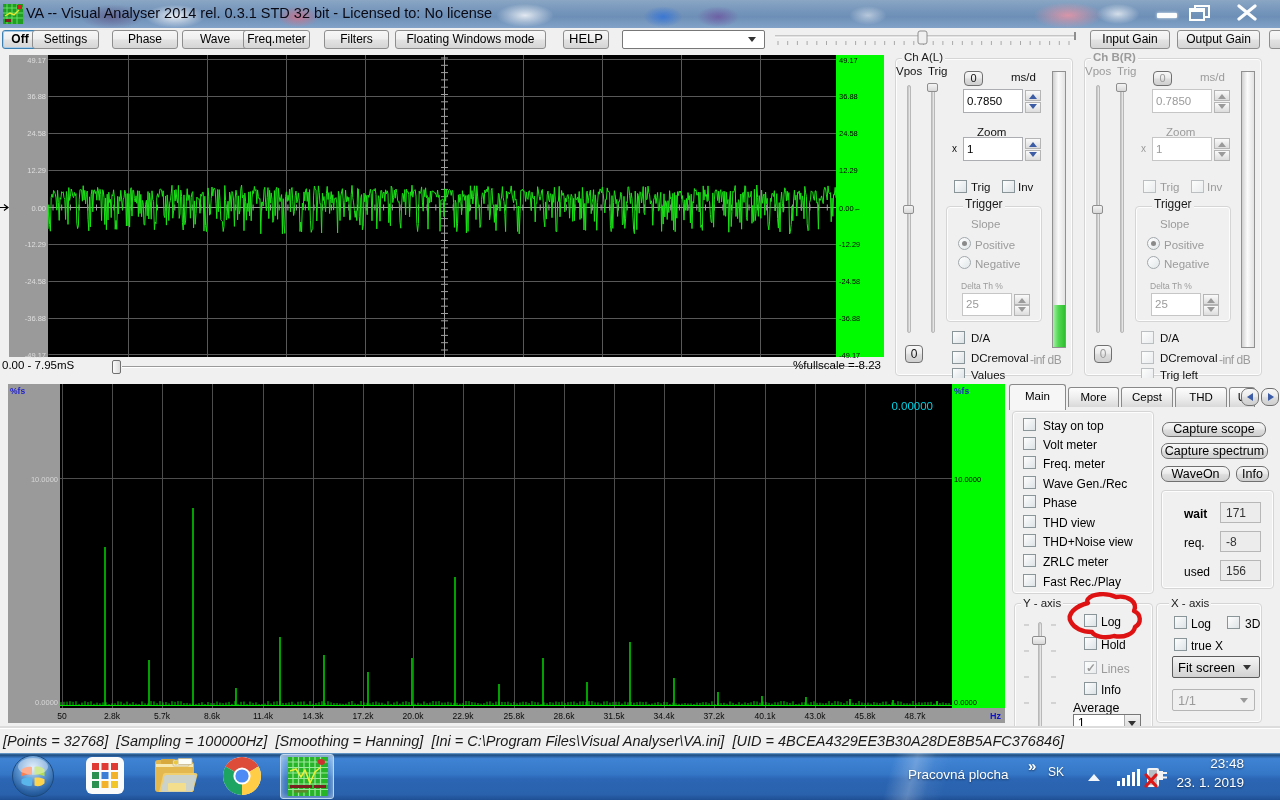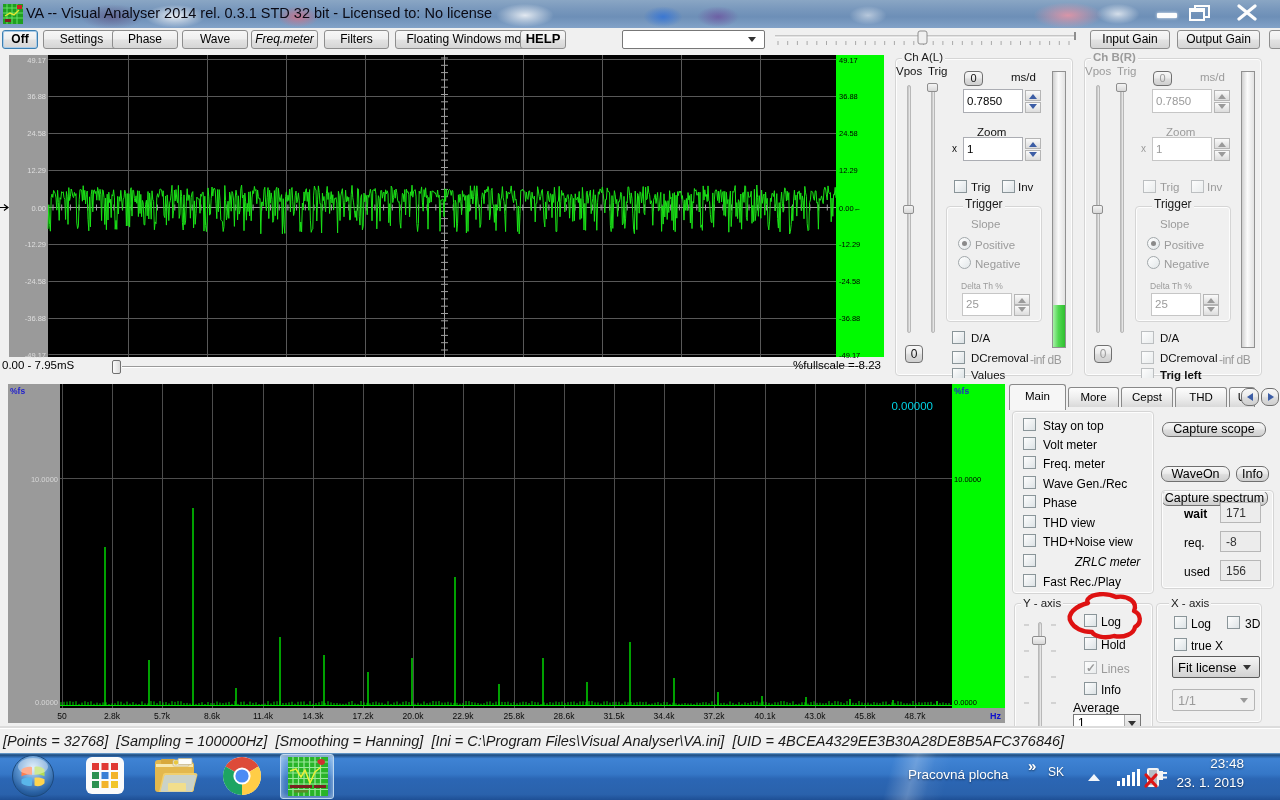--- a/index.html
+++ b/index.html
@@ -58,27 +58,27 @@
       <rect x="2" y="5" width="14" height="11"></rect>
     </g>
 <path d="M2,6.5 h14" stroke="#fdfdfd" stroke-width="3"></path>
 </svg>
 <svg class="a" style="left:1236px;top:4px" width="22" height="17" viewBox="0 0 22 17">
 <path d="M3,2 L19,15 M19,2 L3,15" stroke="#fdfdfd" stroke-width="3.2" stroke-linecap="round"></path>
 </svg>
 
 <div class="a" style="left:0;top:28px;width:1280px;height:26px;background:#f0f0f0;"></div>
 <div class="a tbtn" style="left:2px;width:36px;font-weight:bold;border-color:#3c7fb1;box-shadow:0 0 0 1px #a9cbe8 inset;">Off</div>
-<div class="a tbtn" style="left:43px;width:77px;">Settings</div>
+<div class="a tbtn" style="left:32px;width:67px;">Settings</div>
 <div class="a tbtn" style="left:112px;width:66px;">Phase</div>
 <div class="a tbtn" style="left:182px;width:66px;">Wave</div>
-<div class="a tbtn" style="left:251px;width:67px;font-style:italic;">Freq.meter</div>
+<div class="a tbtn" style="left:243px;width:67px;">Freq.meter</div>
 <div class="a tbtn" style="left:324px;width:65px;">Filters</div>
 <div class="a tbtn" style="left:395px;width:151px;">Floating Windows mode</div>
-<div class="a tbtn" style="left:520px;width:46px;font-weight:bold;font-size:13px;">HELP</div>
+<div class="a tbtn" style="left:563px;width:46px;font-weight:normal;font-size:13px;">HELP</div>
 <div class="a combo" style="left:622px;top:30px;width:143px;height:19px;"></div>
 <div class="a carr" style="left:748px;top:37px;"></div>
 <svg class="a" style="left:770px;top:30px;" width="315" height="22" viewBox="0 0 315 22">
 <path d="M5,6 H305" stroke="#9a9a9a" stroke-width="1"></path>
 <path d="M5,7 H305" stroke="#fdfdfd" stroke-width="1"></path>
 <g stroke="#a8a8a8" stroke-width="1">
 <path d="M8,11v4M17.7,11v4M27.4,11v4M37.1,11v4M46.8,11v4M56.5,11v4M66.2,11v4M75.9,11v4M85.6,11v4M95.3,11v4M105,11v4M114.7,11v4M124.4,11v4M134.1,11v4M143.8,11v4M153.5,11v4M163.2,11v4M172.9,11v4M182.6,11v4M192.3,11v4M202,11v4M211.7,11v4M221.4,11v4M231.1,11v4M240.8,11v4M250.5,11v4M260.2,11v4M269.9,11v4M279.6,11v4M289.3,11v4M299,11v4"></path>
     </g>
 <rect x="148" y="1" width="9" height="13" rx="2" fill="#f0f0f0" stroke="#8e8e8e"></rect>
 <path d="M305,2 v8" stroke="#8e8e8e" stroke-width="2"></path>
@@ -281,21 +281,21 @@
     <div class="spdn"></div>
   </div>
 <div class="a meter" style="left:1241px;top:71px;width:14px;height:277px;"></div>
 <div class="a wbtn" style="left:1094px;top:345px;width:18px;height:18px;font-size:12px;line-height:16px;border-radius:4px;color:#9b9b9b;">0</div>
 <div class="a cb cbd" style="left:1141px;top:331px;"></div>
 <div class="a lb lbs" style="left:1160px;top:332px;">D/A</div>
 <div class="a cb cbd" style="left:1141px;top:351px;"></div>
 <div class="a lb lbs" style="left:1160px;top:352px;">DCremoval</div>
 <div class="a lb lbg" style="left:1219px;top:353px;font-size:12px;letter-spacing:-0.5px;">-inf dB</div>
 <div class="a cb cbd" style="left:1141px;top:368px;height:10px;border-bottom:none;"></div>
-<div class="a lb lbs" style="left:1160px;top:369px;font-weight:bold;">Trig left</div>
+<div class="a lb lbs" style="left:1160px;top:369px;">Trig left</div>
 
 <div class="a tab" style="left:1068px;top:387px;width:51px;height:20px;line-height:19px;">More</div>
 <div class="a tab" style="left:1121px;top:387px;width:52px;height:20px;line-height:19px;">Cepst</div>
 <div class="a tab" style="left:1175px;top:387px;width:52px;height:20px;line-height:19px;">THD</div>
 <div class="a tab" style="left:1229px;top:387px;width:26px;height:20px;line-height:19px;">U</div>
 <div class="a wbtn" style="left:1241px;top:388px;width:18px;height:18px;"></div>
 <div class="a wbtn" style="left:1261px;top:388px;width:18px;height:18px;"></div>
 <div class="a" style="left:1247px;top:393px;width:0;height:0;border-top:4px solid transparent;border-bottom:4px solid transparent;border-right:6px solid #3c5da5;"></div>
 <div class="a" style="left:1268px;top:393px;width:0;height:0;border-top:4px solid transparent;border-bottom:4px solid transparent;border-left:6px solid #3c5da5;"></div>
 <div class="a tab" style="left:1009px;top:384px;width:57px;height:26px;line-height:22px;background:#f6f6f6;z-index:3;">Main</div>
@@ -308,25 +308,25 @@
 <div class="a lb" style="left:1043px;top:457px;">Freq. meter</div>
 <div class="a cb" style="left:1023px;top:476px;"></div>
 <div class="a lb" style="left:1043px;top:477px;">Wave Gen./Rec</div>
 <div class="a cb" style="left:1023px;top:495px;"></div>
 <div class="a lb" style="left:1043px;top:496px;">Phase</div>
 <div class="a cb" style="left:1023px;top:515px;"></div>
 <div class="a lb" style="left:1043px;top:516px;">THD view</div>
 <div class="a cb" style="left:1023px;top:534px;"></div>
 <div class="a lb" style="left:1043px;top:535px;">THD+Noise view</div>
 <div class="a cb" style="left:1023px;top:554px;"></div>
-<div class="a lb" style="left:1075px;top:555px;font-style:italic;">ZRLC meter</div>
+<div class="a lb" style="left:1043px;top:555px;">ZRLC meter</div>
 <div class="a cb" style="left:1023px;top:574px;"></div>
 <div class="a lb" style="left:1043px;top:575px;">Fast Rec./Play</div>
 <div class="a wbtn" style="left:1162px;top:422px;width:104px;height:15px;font-size:12.5px;line-height:13px;">Capture scope</div>
-<div class="a wbtn" style="left:1161px;top:443px;width:107px;height:16px;font-size:12.5px;line-height:14px;margin-top:47px;">Capture spectrum</div>
+<div class="a wbtn" style="left:1161px;top:443px;width:107px;height:16px;font-size:12.5px;line-height:14px;">Capture spectrum</div>
 <div class="a wbtn" style="left:1161px;top:466px;width:69px;height:16px;font-size:12.5px;line-height:14px;">WaveOn</div>
 <div class="a wbtn" style="left:1236px;top:466px;width:33px;height:16px;font-size:12.5px;line-height:14px;">Info</div>
 <div class="a gb" style="left:1161px;top:490px;width:113px;height:99px;"></div>
 <div class="a lb" style="left:1184px;top:507px;font-weight:bold;">wait</div>
 <div class="a lb" style="left:1184px;top:536px;">req.</div>
 <div class="a lb" style="left:1184px;top:565px;">used</div>
 <div class="a" style="left:1220px;top:502px;width:41px;height:21px;border:1px solid #b7b7b7;background:#ececec;font-size:12px;color:#333;padding:3px 0 0 5px;">171</div>
 <div class="a" style="left:1220px;top:531px;width:41px;height:21px;border:1px solid #b7b7b7;background:#ececec;font-size:12px;color:#333;padding:3px 0 0 5px;">-8</div>
 <div class="a" style="left:1220px;top:560px;width:41px;height:21px;border:1px solid #b7b7b7;background:#ececec;font-size:12px;color:#333;padding:3px 0 0 5px;">156</div>
 
@@ -354,21 +354,21 @@
 <div class="a carr" style="left:1128px;top:721px;"></div>
 
 <div class="a gb" style="left:1156px;top:603px;width:106px;height:120px;"></div>
 <div class="a gbl" style="left:1169px;top:598px;">X - axis</div>
 <div class="a cb" style="left:1174px;top:616px;"></div>
 <div class="a lb" style="left:1191px;top:617px;">Log</div>
 <div class="a cb" style="left:1227px;top:616px;"></div>
 <div class="a lb" style="left:1245px;top:617px;">3D</div>
 <div class="a cb" style="left:1174px;top:638px;"></div>
 <div class="a lb" style="left:1191px;top:639px;">true X</div>
-<div class="a" style="left:1172px;top:656px;width:88px;height:22px;border:1px solid #5c5c5c;border-radius:2px;background:linear-gradient(180deg,#f4f4f4,#e4e4e4 50%,#d2d2d2);font-size:13px;padding:3px 0 0 5px;">Fit license</div>
+<div class="a" style="left:1172px;top:656px;width:88px;height:22px;border:1px solid #5c5c5c;border-radius:2px;background:linear-gradient(180deg,#f4f4f4,#e4e4e4 50%,#d2d2d2);font-size:13px;padding:3px 0 0 5px;">Fit screen</div>
 <div class="a carr" style="left:1243px;top:665px;"></div>
 <div class="a" style="left:1172px;top:689px;width:83px;height:22px;border:1px solid #b5b5b5;border-radius:2px;background:#f0f0f0;font-size:13px;color:#9a9a9a;padding:3px 0 0 5px;">1/1</div>
 <div class="a carr" style="left:1240px;top:698px;border-top-color:#9a9a9a;"></div>
 
 <svg class="a" style="left:1058px;top:590px;z-index:5;" width="92" height="58" viewBox="0 0 92 58">
 <path d="M30,13 C18,16 8,24 13,32 C16,38 24,42 34,42 C36,46 46,49 56,46 C66,48 76,44 77,37 C84,33 83,24 76,21 C80,12 70,5 58,7 C48,2 34,4 30,9 C29,10 29,12 30,13 Z" fill="none" stroke="#de1212" stroke-width="4.4" stroke-linejoin="round"></path>
 </svg>
 
 <div class="a" style="left:0;top:726px;width:1280px;height:2px;background:#dcdcdc;"></div>
 <div class="a" style="left:0;top:728px;width:1280px;height:25px;background:#f0f0f0;border-top:1px solid #fff;"></div>

